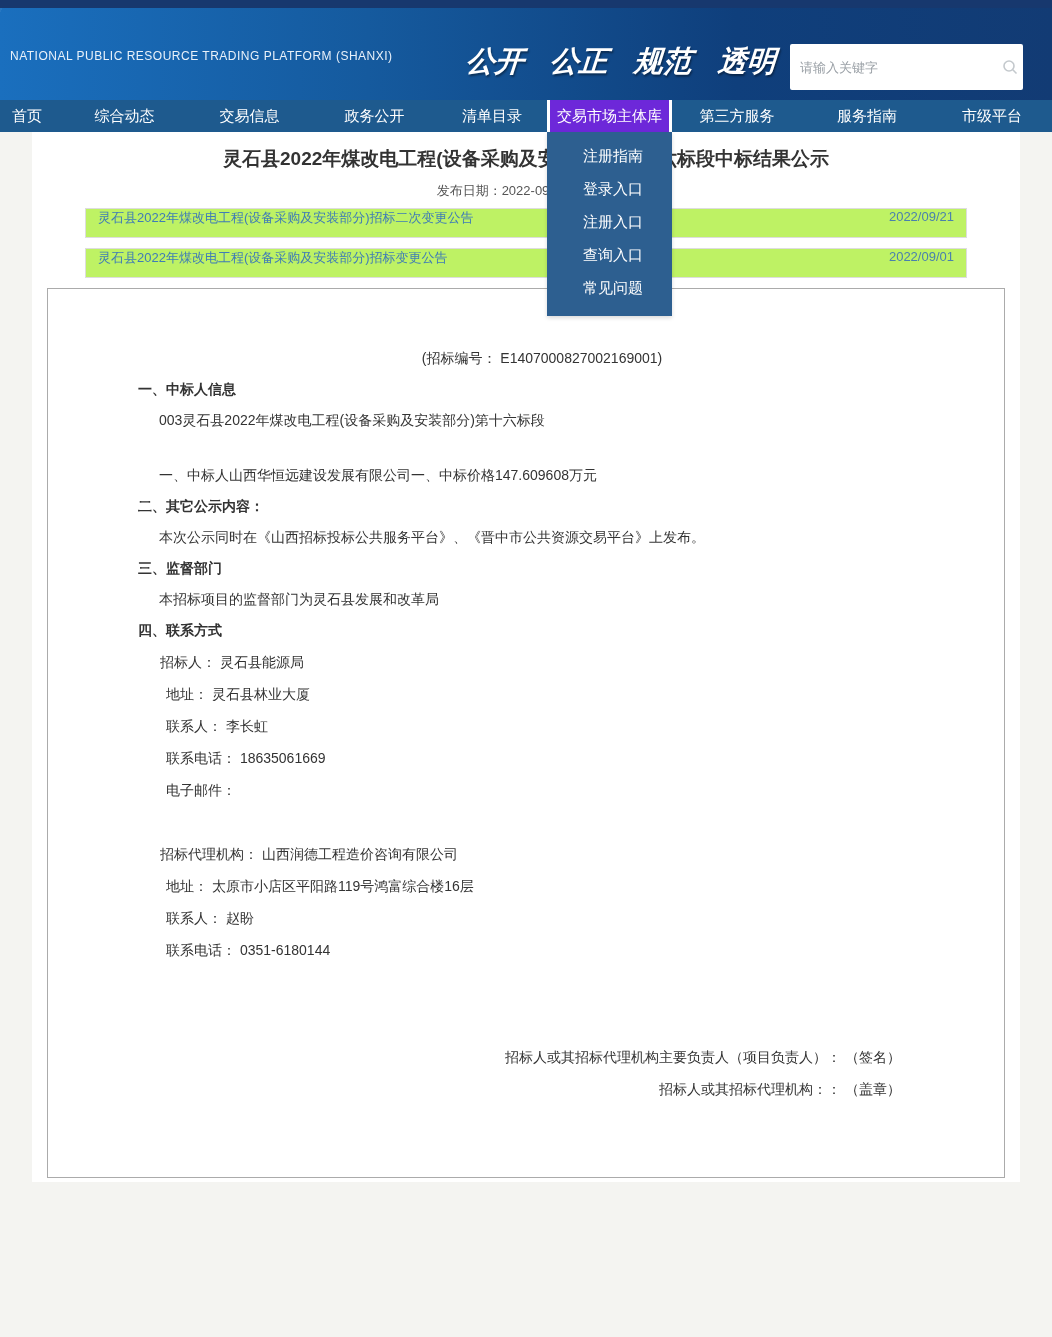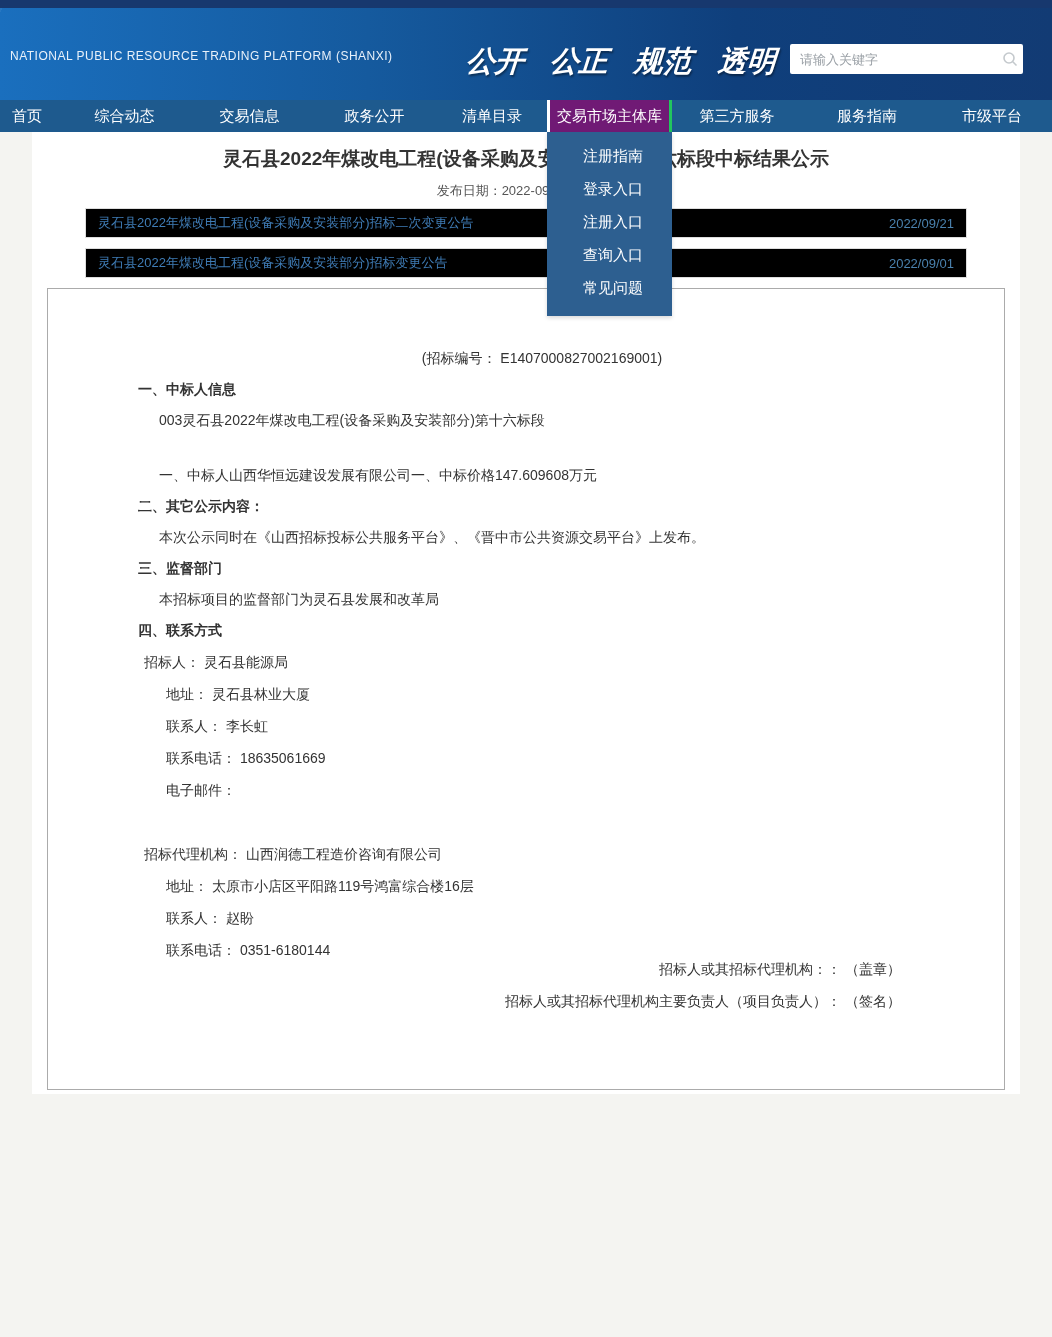--- a/index.html
+++ b/index.html
@@ -34,41 +34,41 @@
     position:absolute; left:466px; top:34px;
     display:flex; gap:26px;
     font-family:"DejaVu Serif",serif;
     font-weight:bold; font-style:italic;
     font-size:29px; color:#fff;
     text-shadow:1px 2px 2px rgba(0,0,0,0.4);
     transform:skewX(-4deg);
   }
   .searchbox {
     position:absolute; left:790px; top:36px;
-    width:233px; height:30px; background:#fff; border-radius:2px;
+    width:233px; height:46px; background:#fff; border-radius:2px;
     display:flex; align-items:center;
   }
   .searchbox input {
     flex:1; border:none; outline:none; background:transparent;
     font-size:13px; padding:0 8px 0 10px; color:#333;
     font-family:"Liberation Sans",sans-serif;
   }
   .searchbox input::placeholder { color:#9aa0a6; }
   .search-icon { width:26px; display:flex; align-items:center; justify-content:center; cursor:pointer; }
   
   .nav { height:32px; background:#1e5a8e; display:flex; color:#fff; font-size:15px; position:relative; z-index:5; }
   .nav-item { line-height:32px; text-align:center; cursor:pointer; white-space:nowrap; }
   .nav-item.n0 { width:62px; text-align:left; padding-left:12px; }
   .nav-item.n1 { width:125px; } .nav-item.n2 { width:125px; }
   .nav-item.n3 { width:125px; } .nav-item.n4 { width:110px; }
   .nav-item.n5 { width:125px; } .nav-item.n6 { width:130px; }
   .nav-item.n7 { width:130px; } .nav-item.n8 { width:120px; }
   .nav-item.active {
-    background:#701a75;
-    border-left:3px solid #fff; border-right:3px solid #22c55e;
+    background:#6d28d9;
+    border-left:3px solid #fff; border-right:3px solid #ffffff;
     line-height:32px;
   }
   
   .dropdown {
     position:absolute; left:547px; top:132px; width:125px;
     background:#2d5f90; z-index:10;
     padding:7px 0 12px 0;
     box-shadow:0 2px 4px rgba(0,0,0,0.15);
   }
   .dropdown-item {
@@ -83,40 +83,40 @@
   .page-title {
     padding-top:14px; text-align:center;
     font-size:19px; font-weight:bold; color:#333;
   }
   .pub-date {
     text-align:center; font-size:13px; color:#555;
     margin-top:10px; transform:translateX(-33px);
   }
   .related { margin:8px 53px 0 53px; }
   .related-row {
-    height:30px; border:1px solid #ddd; background:#000000;
-    display:flex; align-items:center; justify-content:space-between;
+    height:30px; border:1px solid #ddd; background:#bef264;
+    display:flex; align-items:flex-start; justify-content:space-between;
     margin-bottom:10px; padding:0 12px;
   }
   .related-row a { font-size:13px; color:#3f7cb6; text-decoration:none; cursor:pointer; }
   .related-date { font-size:13px; color:#4a81ad; }
   
   .panel {
     margin:8px 15px 0 15px;
     border:1px solid #ababab;
     background:#fff;
     padding:60px 58px 78px 90px;
     font-size:14px; line-height:19px; color:#333;
   }
   .l-center { text-align:center; }
   .l-para { margin-top:52px; margin-left:21px; text-indent:2em; line-height:32px; }
   .l-h { margin-top:12px; font-weight:bold; }
   .l-body { margin-top:12px; margin-left:21px; }
   .l-body.gap { margin-top:36px; }
-  .l-chead { margin-top:13px; margin-left:6px; }
+  .l-chead { margin-top:13px; margin-left:22px; }
   .l-chead.gap { margin-top:45px; }
   .l-c { margin-top:13px; margin-left:28px; }
   .l-sig { text-align:right; padding-right:45px; }
   .l-sig.first { margin-top:88px; }
   .l-sig + .l-sig { margin-top:13px; }
   
   .footer-gap { height:7px; }
 </style>
 </head>
 <body>
@@ -197,18 +197,18 @@
     <div class="l-c">地址： 灵石县林业大厦</div>
     <div class="l-c">联系人： 李长虹</div>
     <div class="l-c">联系电话： 18635061669</div>
     <div class="l-c">电子邮件：</div>
 
     <div class="l-chead gap">招标代理机构： 山西润德工程造价咨询有限公司</div>
     <div class="l-c">地址： 太原市小店区平阳路119号鸿富综合楼16层</div>
     <div class="l-c">联系人： 赵盼</div>
     <div class="l-c">联系电话： 0351-6180144</div>
 
+    <div class="l-sig first">招标人或其招标代理机构主要负责人（项目负责人）： （签名）</div>
     <div class="l-sig">招标人或其招标代理机构：： （盖章）</div>
-    <div class="l-sig first">招标人或其招标代理机构主要负责人（项目负责人）： （签名）</div>
   </div>
 </div>
 
 <div class="footer-gap"></div>
 
 </body></html>

